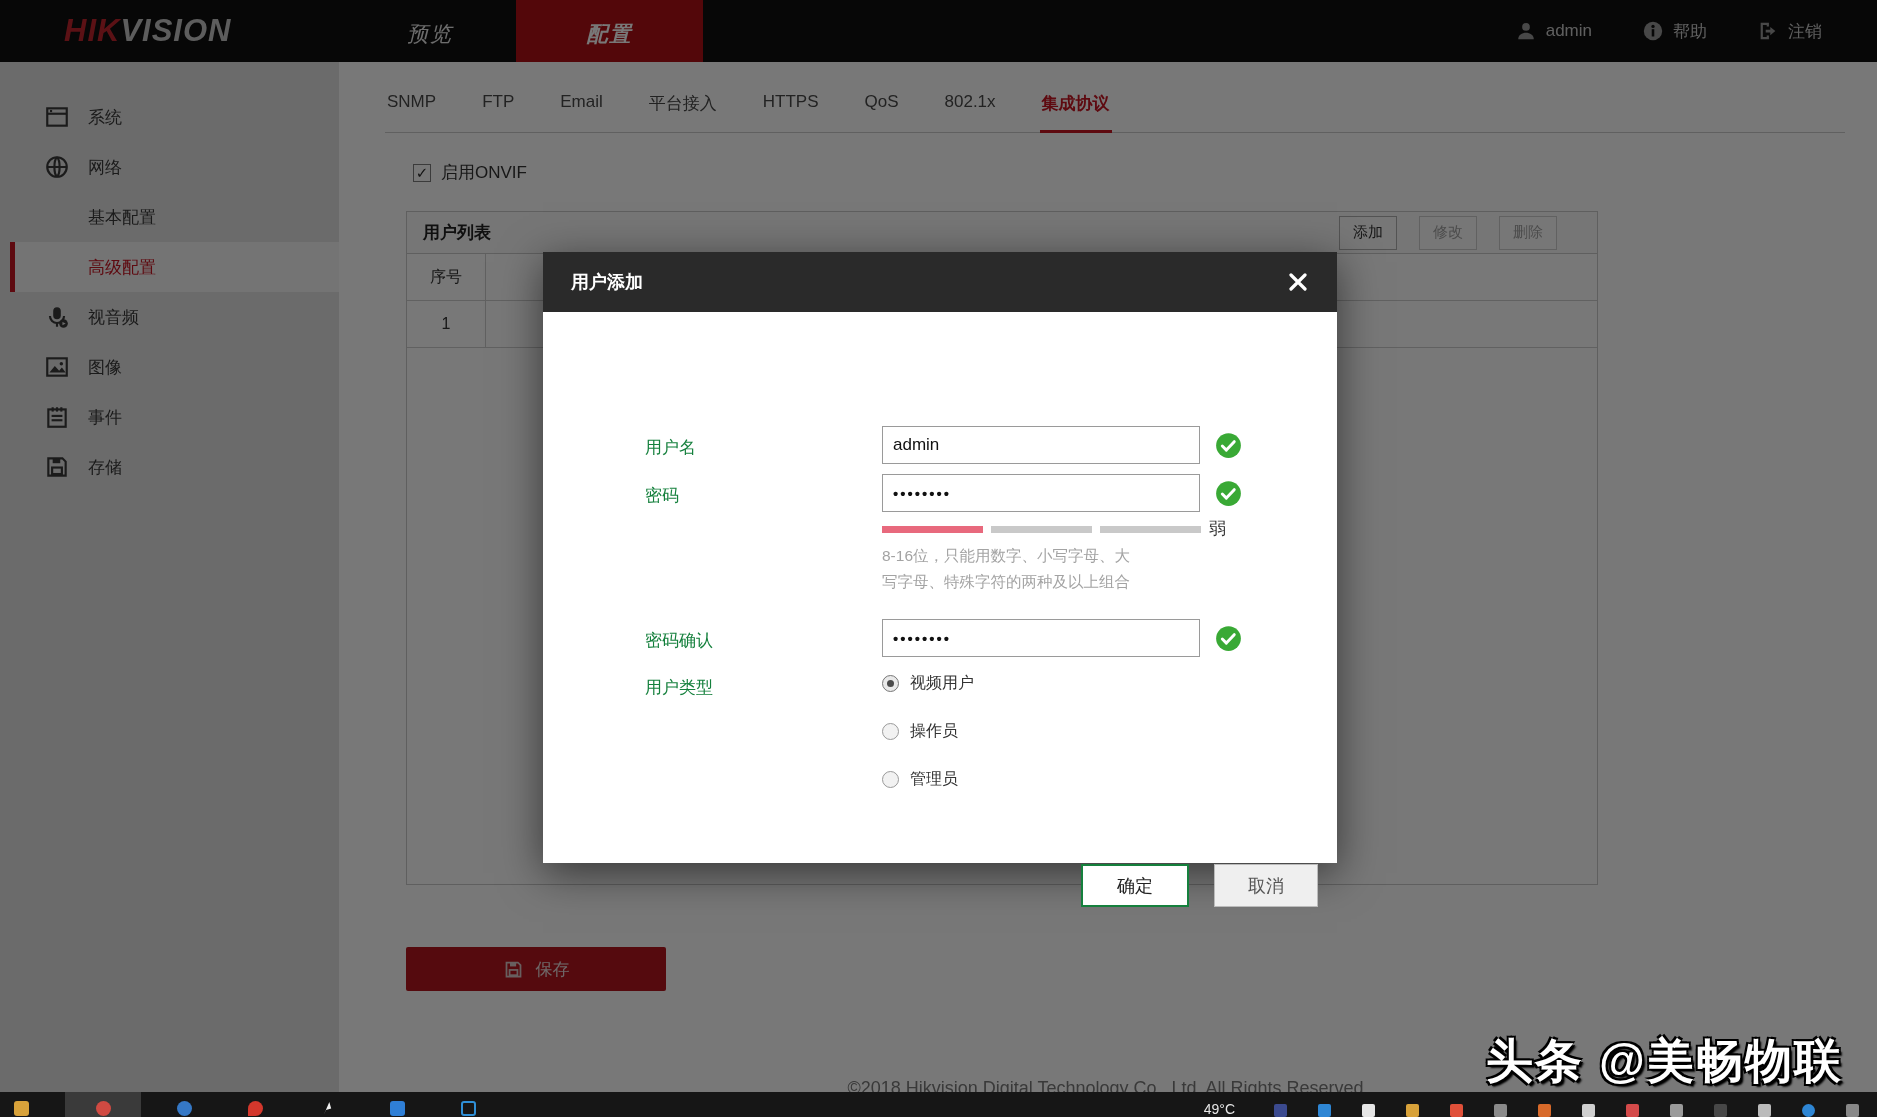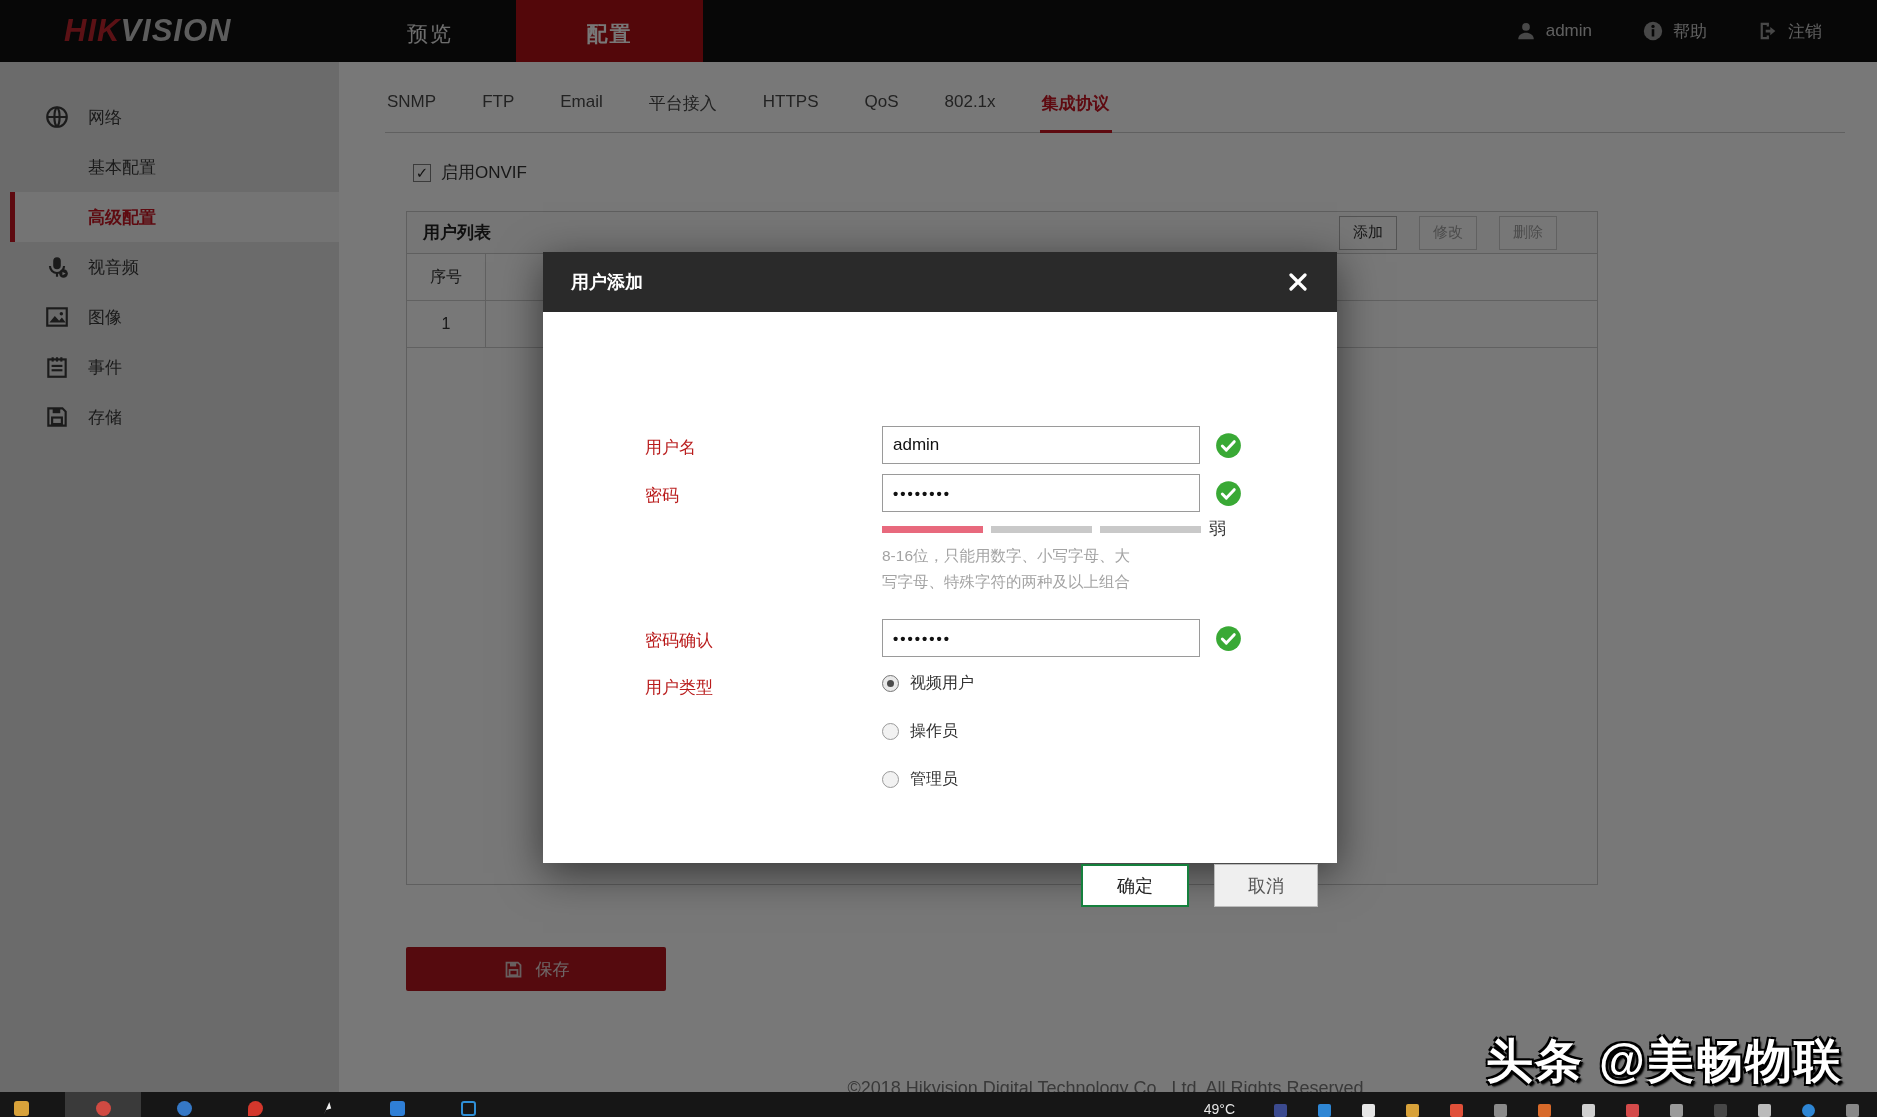--- a/index.html
+++ b/index.html
@@ -6,33 +6,33 @@
   html,body { width:1877px; height:1117px; overflow:hidden; }
   body { font-family:"Liberation Sans","DejaVu Sans",sans-serif; }
   #screen { position:relative; width:1877px; height:1117px; background:#ffffff; overflow:hidden; }
 
   
   .top-header { position:absolute; left:0; top:0; width:100%; height:62px; background:#101010; z-index:1; }
   .logo { position:absolute; left:64px; top:13px; font-size:31px; font-weight:bold; font-style:italic; letter-spacing:1px; }
   .logo .hik { color:#c2262e; }
   .logo .vision { color:#c6c6c6; }
   .top-tabs { position:absolute; left:344px; top:0; height:62px; display:flex; }
-  .top-tab { width:172px; height:68px; display:flex; align-items:center; justify-content:center; color:#e8e8e8; font-size:21px; letter-spacing:2px; cursor:pointer; }
+  .top-tab { width:172px; height:68px; display:flex; align-items:center; justify-content:center; color:#e8e8e8; font-size:21px; letter-spacing:2px; cursor:pointer;font-style:italic; }
   .top-tab.selected { width:187px; background:#b01016; font-weight:bold; color:#fff; }
   .top-right { position:absolute; right:55px; top:0; height:62px; display:flex; align-items:center; gap:50px; }
   .top-right .item { display:flex; align-items:center; gap:9px; color:#c9c9c9; font-size:17px; cursor:pointer; }
   .hicon { width:22px; height:22px; display:inline-block; }
 
   
   .sidebar { position:absolute; left:0; top:62px; width:339px; bottom:25px; background:#e4e4e4; padding-top:30px; z-index:1; }
   .side-item { position:relative; height:50px; display:flex; align-items:center; cursor:pointer; color:#3a3a3a; font-size:17px; }
   .side-item .sicon { position:absolute; left:44px; width:26px; height:26px; }
   .side-item .slabel { position:absolute; left:88px; }
   .side-item.selected { background:#f7f7f7; margin-left:10px; border-left:5px solid #c81623; }
-  .side-item.selected .slabel { left:73px; color:#c81623; font-weight:bold; }
+  .side-item.selected .slabel { left:73px; color:#c81623; font-weight:normal; }
 
   
   .content { position:absolute; left:339px; top:62px; right:0; bottom:25px; background:#ffffff; z-index:1; }
   .tabs-row { position:absolute; left:46px; top:22px; width:1460px; border-bottom:1px solid #cccccc; display:flex; }
   .ctab { font-size:17px; color:#4a4a4a; margin-right:42px; padding:8px 2px 15px 2px; cursor:pointer; border-bottom:3px solid transparent; margin-bottom:-1px; }
   .ctab.selected { color:#c81623; font-weight:bold; border-bottom:3px solid #c81623; }
   .onvif-row { position:absolute; left:74px; top:99px; display:flex; align-items:center; gap:10px; font-size:17px; color:#333; }
   .checkbox { width:18px; height:18px; border:1px solid #7d7d7d; background:#fdfdfd; display:flex; align-items:center; justify-content:center; font-size:15px; font-weight:bold; color:#2b2b2b; cursor:pointer; }
 
   .panel { position:absolute; left:67px; top:149px; width:1192px; height:674px; border:1px solid #c9c9c9; background:#fff; }
@@ -51,21 +51,21 @@
 
   .save-btn { position:absolute; left:67px; top:885px; width:260px; height:44px; background:#b5171f; border-radius:2px; display:flex; align-items:center; justify-content:center; gap:12px; color:#e9dcdc; font-size:17px; cursor:pointer; }
   .copyright { position:absolute; left:0; top:1016px; width:100%; text-align:center; font-size:18px; color:#7a7a7a; }
 
   
   .overlay { position:absolute; inset:0; background:rgba(0,0,0,0.53); z-index:10; }
   .modal { position:absolute; left:543px; top:252px; width:794px; height:611px; background:#ffffff; z-index:20; box-shadow:0 10px 40px rgba(0,0,0,0.55); }
   .modal-header { height:60px; background:#2a2a2a; display:flex; align-items:center; }
   .modal-title { color:#ffffff; font-size:18px; font-weight:bold; margin-left:28px; flex:1; }
   .modal-close { width:26px; height:26px; margin-right:26px; cursor:pointer; display:flex; align-items:center; justify-content:center; }
-  .m-label { position:absolute; left:102px; font-size:17px; color:#b91c1c; }
+  .m-label { position:absolute; left:102px; font-size:17px; color:#15803d; }
   .m-input { position:absolute; left:339px; width:318px; height:38px; border:1px solid #9a9a9a; background:#fff; font-size:17px; color:#111; padding:0 10px; font-family:"Liberation Sans","DejaVu Sans",sans-serif; }
   .m-input.pwd { font-weight:bold; letter-spacing:2px; font-size:15px; }
   .m-check { position:absolute; left:672px; width:27px; height:27px; }
   .strength { position:absolute; left:339px; top:214px; width:319px; height:7px; display:flex; gap:8px; }
   .strength .seg { flex:1; background:#c9c9c9; }
   .strength .seg.weak { background:#e8697d; }
   .strength-label { position:absolute; left:666px; top:205px; font-size:17px; color:#333; }
   .hint { position:absolute; left:339px; top:231px; font-size:15.5px; color:#a3a3a3; line-height:26px; }
   .radio-row { position:absolute; left:339px; display:flex; align-items:center; gap:11px; cursor:pointer; }
   .radio { width:17px; height:17px; border-radius:50%; border:1px solid #9a9a9a; background:#f2f2f2; position:relative; }
@@ -121,20 +121,28 @@
             <path d="M14.5 7.5l5.5 4.5-5.5 4.5v-3h-5v-3h5z" fill="#9a9a9a"></path>
           </svg>
         <span>注销</span>
       </div>
     </div>
   </div>
 
   <div class="sidebar">
     <div class="side-item">
       <svg class="sicon" viewBox="0 0 24 24">
+          <rect x="3" y="4" width="18" height="16" fill="none" stroke="#3a3a3a" stroke-width="2"></rect>
+          <line x1="3" y1="9" x2="21" y2="9" stroke="#3a3a3a" stroke-width="2"></line>
+          <rect x="5.5" y="5.5" width="2" height="2" fill="#3a3a3a"></rect>
+        </svg>
+      <span class="slabel">系统</span>
+    </div>
+    <div class="side-item">
+      <svg class="sicon" viewBox="0 0 24 24">
           <circle cx="12" cy="12" r="9" fill="none" stroke="#3a3a3a" stroke-width="2"></circle>
           <path d="M3 12h18 M12 3c3.2 3 3.2 15 0 18 M12 3c-3.2 3-3.2 15 0 18" fill="none" stroke="#3a3a3a" stroke-width="2"></path>
         </svg>
       <span class="slabel">网络</span>
     </div>
     <div class="side-item">
       <span class="slabel">基本配置</span>
     </div>
     <div class="side-item selected">
       <span class="slabel">高级配置</span>

